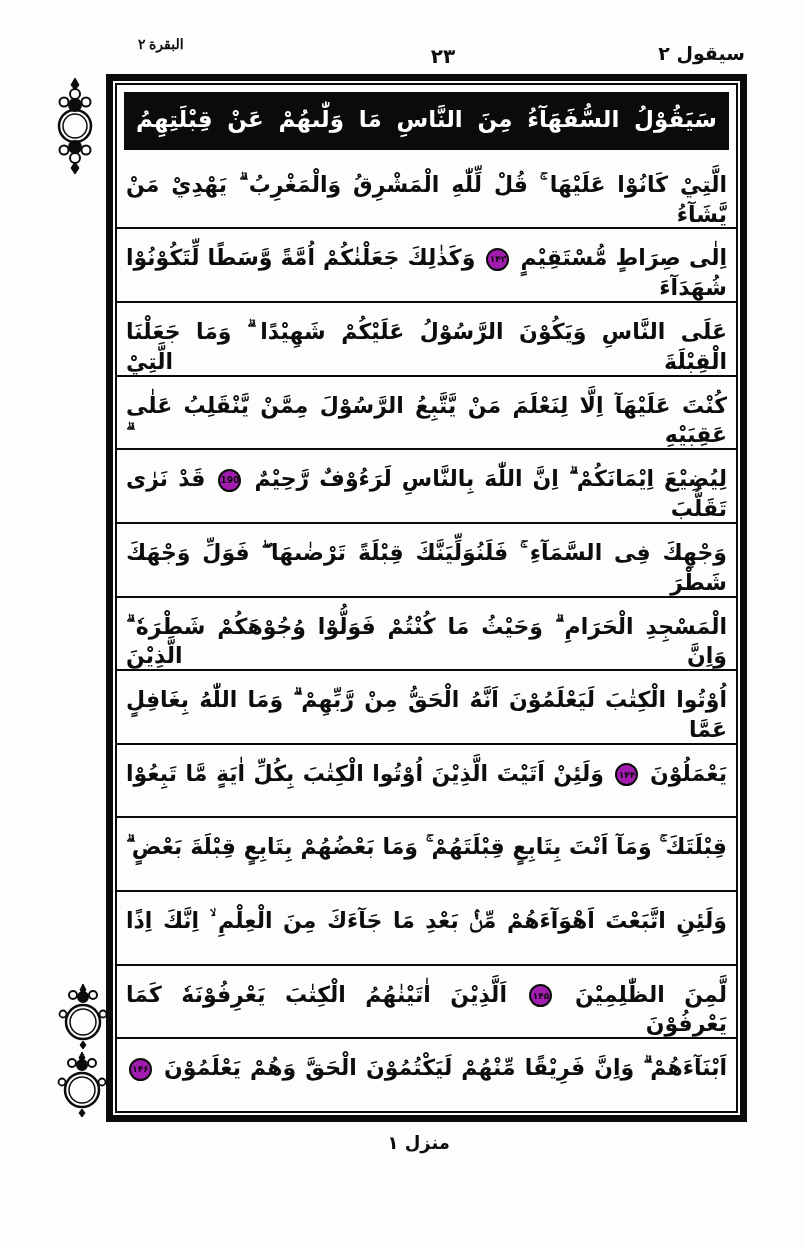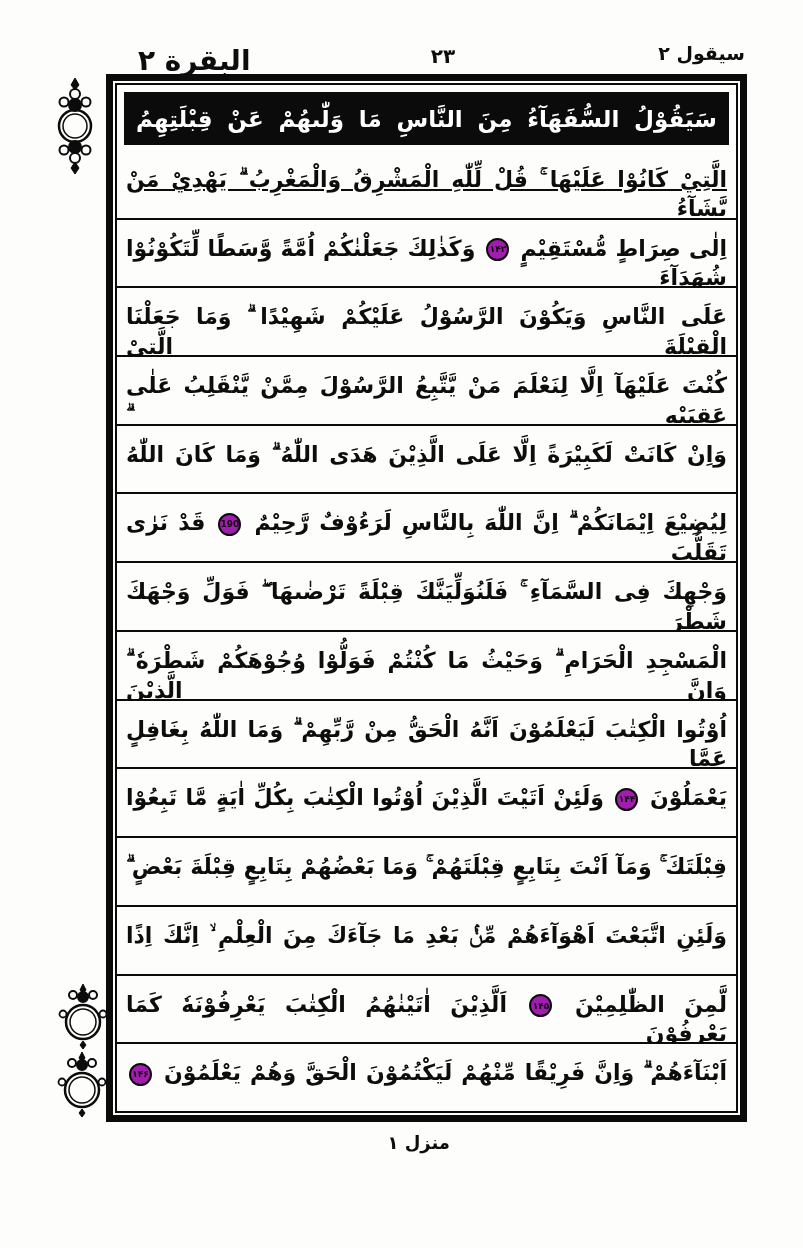--- a/index.html
+++ b/index.html
@@ -16,22 +16,22 @@
   
   .runhead-right {
     position: absolute; top: 42px; right: 58px;
     font-size: 19px; font-weight: bold; direction: rtl;
   }
   .runhead-center {
     position: absolute; top: 44px; left: 408px; width: 70px;
     font-size: 20px; font-weight: bold; text-align: center;
   }
   .runhead-left {
-    position: absolute; top: 44px; left: 138px;
-    font-size: 28px; font-weight: bold; direction: rtl;
+    position: absolute; top: 36px; left: 138px;
+    font-size: 14px; font-weight: bold; direction: rtl; font-family: Liberation Serif, serif;
   }
 
   
   .frame {
     position: absolute; left: 106px; top: 74px;
     width: 641px; height: 1048px;
     border: 7px solid #0b0b0b;
     background: #fdfdfb;
     padding: 2px;
   }
@@ -46,21 +46,21 @@
     font-weight: bold;
     font-size: 22px;
     line-height: 1.35;
     text-align: justify;
     text-align-last: justify;
     -moz-text-align-last: justify;
     padding: 14px 9px 2px 9px;
     overflow: hidden;
     border-top: 2.5px solid #0b0b0b;
   }
-  .row.no-topline { border-top: none; text-decoration: underline; }
+  .row.no-topline { border-top: none; }
 
   
   .banner-row {
     flex: 1.04 1 0;
     border-top: none;
     padding: 7px 7px 6px 7px;
     display: flex;
   }
   .banner {
     flex: 1;
@@ -177,23 +177,20 @@
       </div>
 
       <div class="row">
         <span>عَلَى النَّاسِ وَيَكُوْنَ الرَّسُوْلُ عَلَيْكُمْ شَهِيْدًا ۗ وَمَا جَعَلْنَا الْقِبْلَةَ الَّتِيْ</span>
       </div>
 
       <div class="row">
         <span>كُنْتَ عَلَيْهَآ اِلَّا لِنَعْلَمَ مَنْ يَّتَّبِعُ الرَّسُوْلَ مِمَّنْ يَّنْقَلِبُ عَلٰى عَقِبَيْهِ ۗ</span>
       </div>
 
-      <div class="row">
-        <span>وَاِنْ كَانَتْ لَكَبِيْرَةً اِلَّا عَلَى الَّذِيْنَ هَدَى اللّٰهُ ۗ وَمَا كَانَ اللّٰهُ</span>
-      </div>
 
       <div class="row">
         <span>لِيُضِيْعَ اِيْمَانَكُمْ ۗ اِنَّ اللّٰهَ بِالنَّاسِ لَرَءُوْفٌ رَّحِيْمٌ</span>
         <span class="ayah">190</span>
         <span>قَدْ نَرٰى تَقَلُّبَ</span>
       </div>
 
       <div class="row">
         <span>وَجْهِكَ فِى السَّمَآءِ ۚ فَلَنُوَلِّيَنَّكَ قِبْلَةً تَرْضٰىهَا ۖ فَوَلِّ وَجْهَكَ شَطْرَ</span>
       </div>

